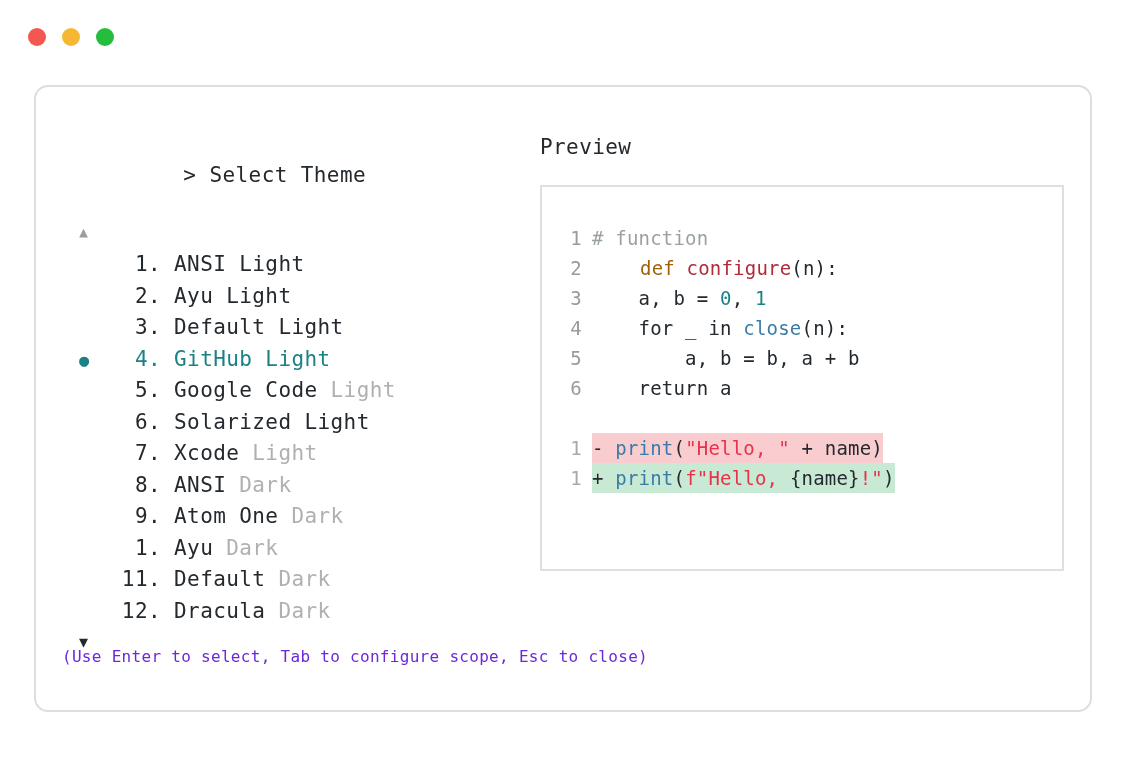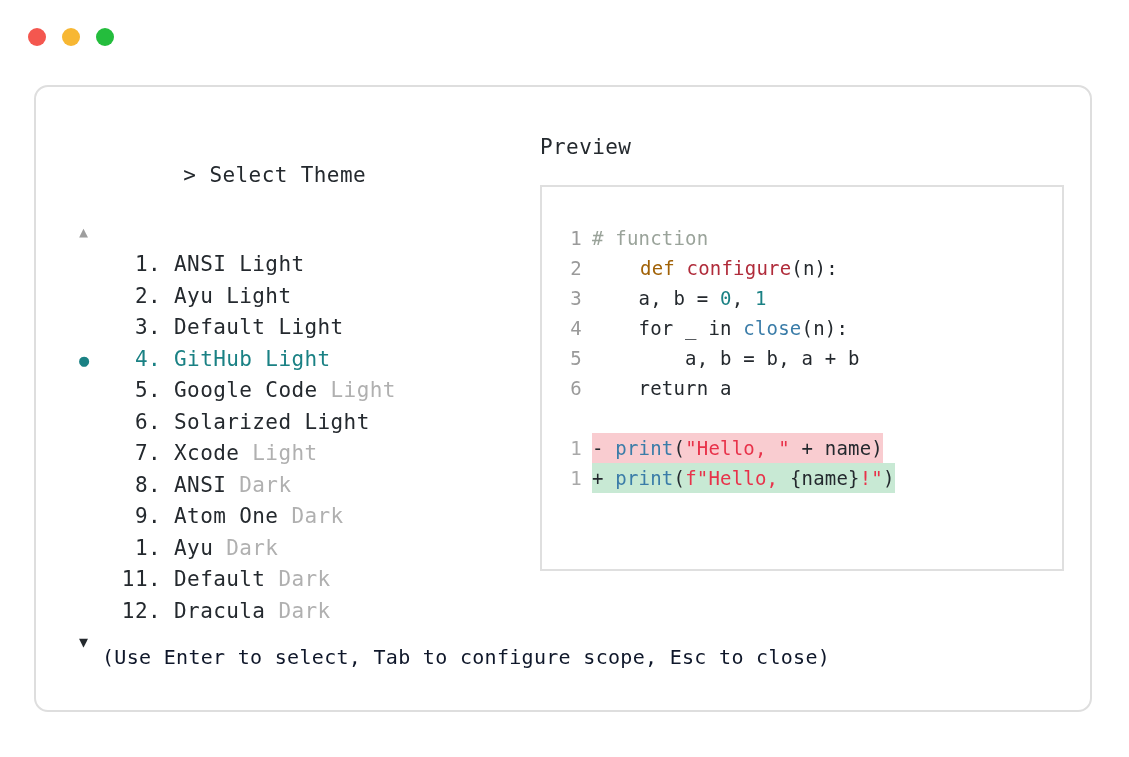--- a/index.html
+++ b/index.html
@@ -115,26 +115,25 @@
   .theme-row.selected .idx-cell,
   .theme-row.selected .name-cell,
   .theme-row.selected .variant { color: #1a8184; }
   .variant.dim { color: #b0b0b0; }
   .variant.strong { color: #24292e; }
 
   .hint {
     position: absolute;
     left: 26px;
     top: 556px;
-    font-size: 20px;
+    font-size: 16px;
     line-height: 28px;
-    color: #0f172a;
+    color: #6d28d9;
     letter-spacing: 0.3px;
     white-space: pre;
-    margin-left: 40px;
   }
 
   
   .right-col {
     position: absolute;
     left: 504px;
     top: 46px;
     width: 530px;
   }
   .preview-label {

